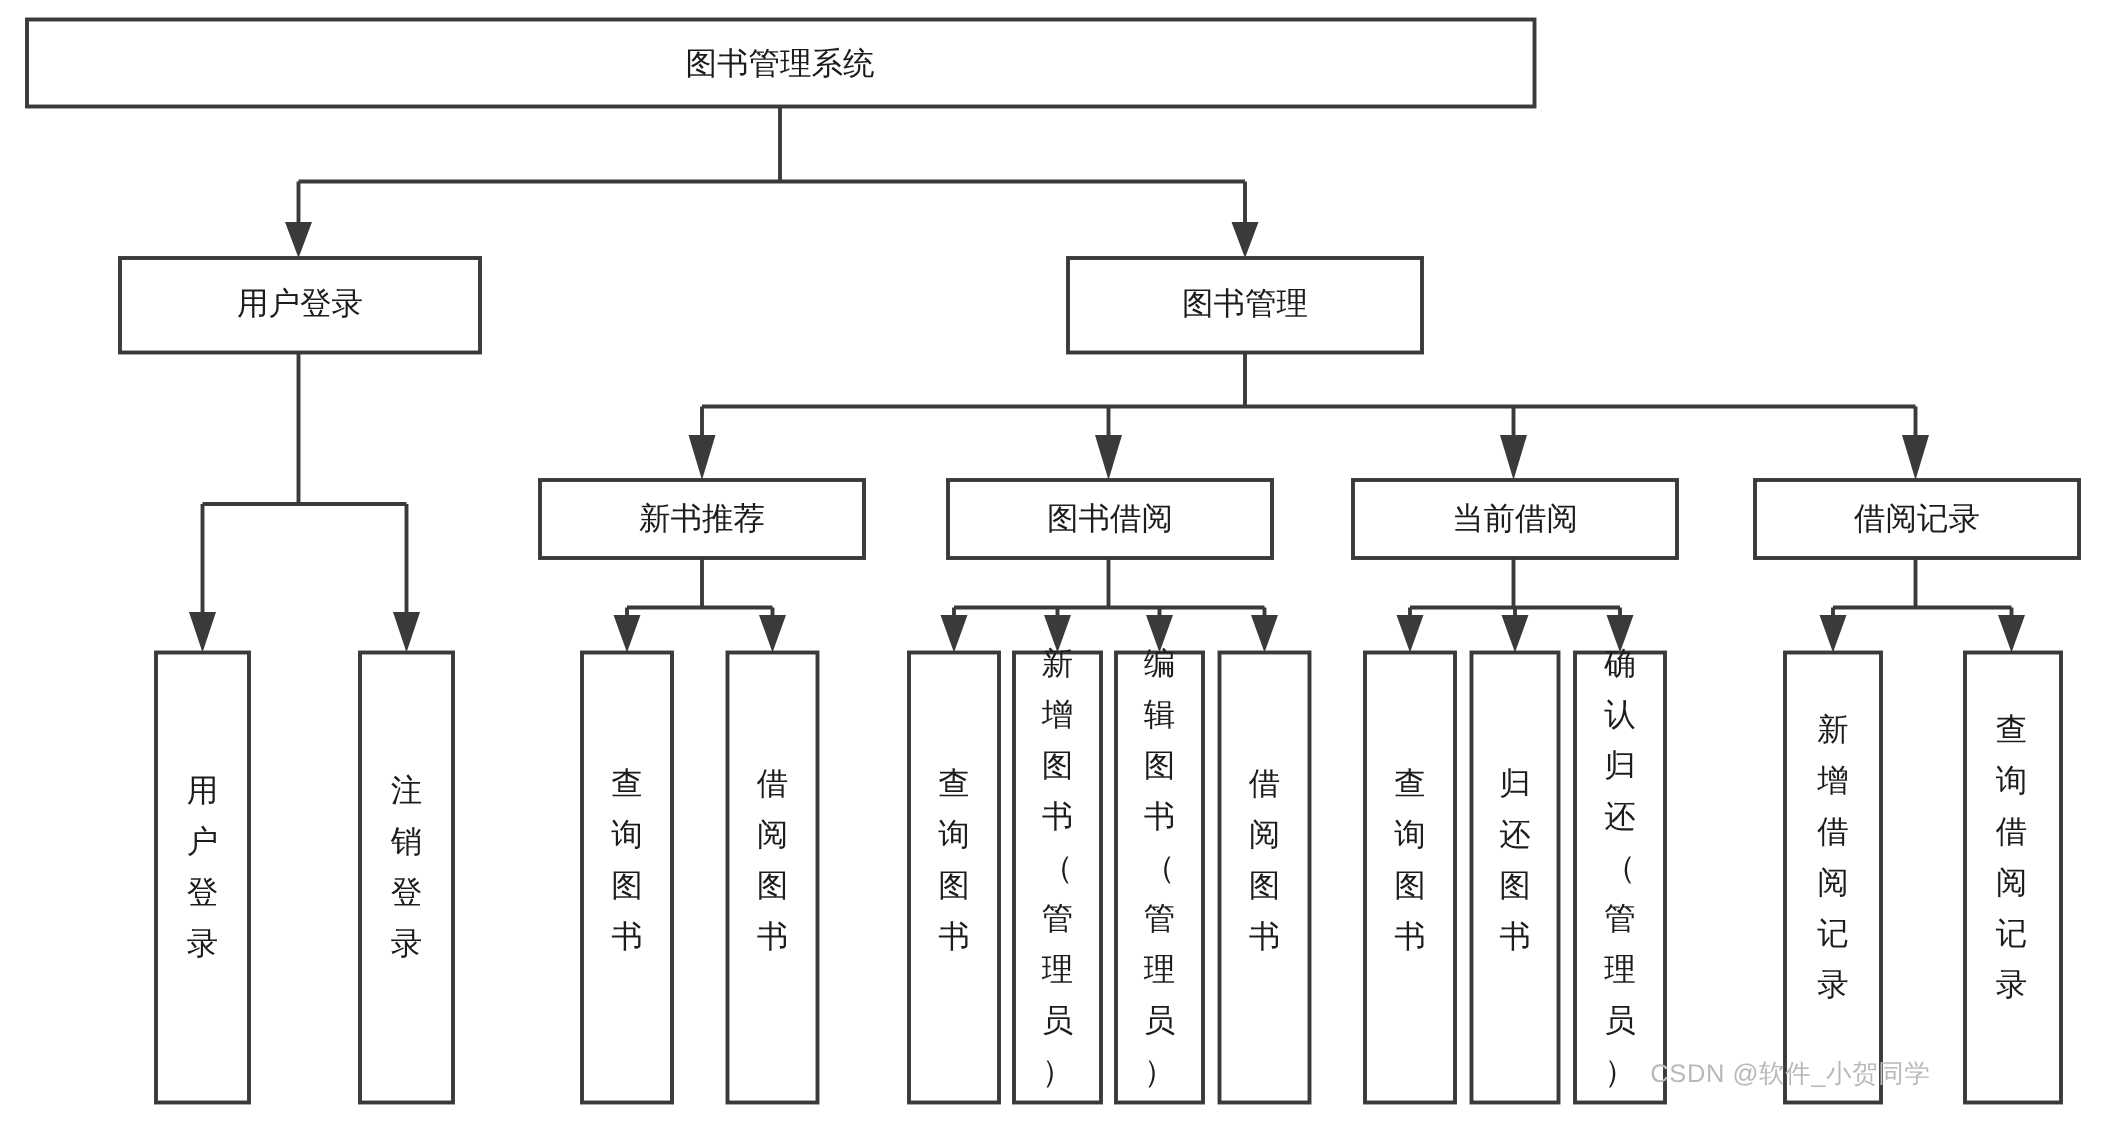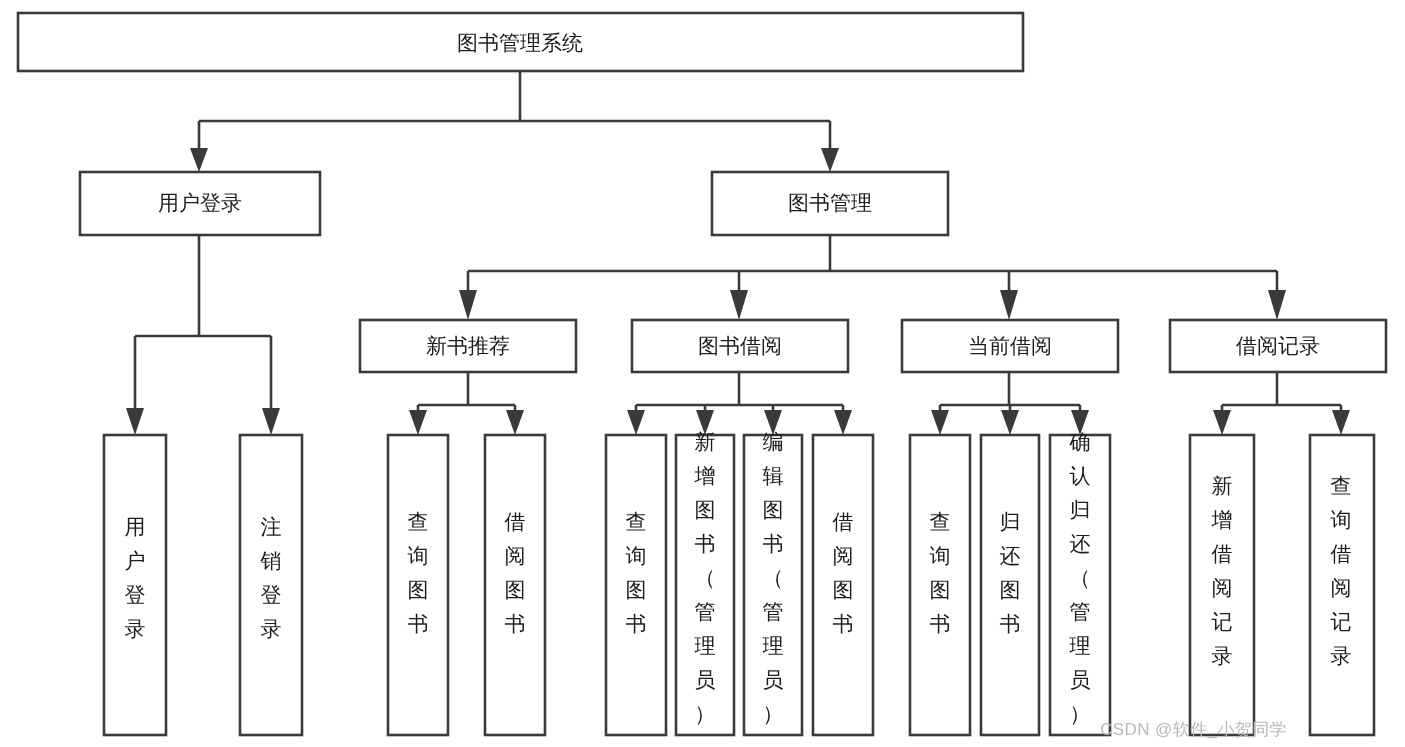--- a/index.html
+++ b/index.html
@@ -52,21 +52,21 @@
   .node-label-vertical {
     font-family: "Liberation Sans", "DejaVu Sans", sans-serif;
     fill: #1c1c1c;
     font-size: 21px;
     text-anchor: middle;
     white-space: pre;
   }
   .watermark {
     position: absolute;
     right: 8px;
-    bottom: 6px;
+    bottom: 20px;
     font-family: "Liberation Sans", "DejaVu Sans", sans-serif;
     font-size: 17px;
     color: #b9b9b9;
     letter-spacing: 0.4px;
     user-select: none;
     pointer-events: none;
   }
 </style>
 </head>
 <body>

